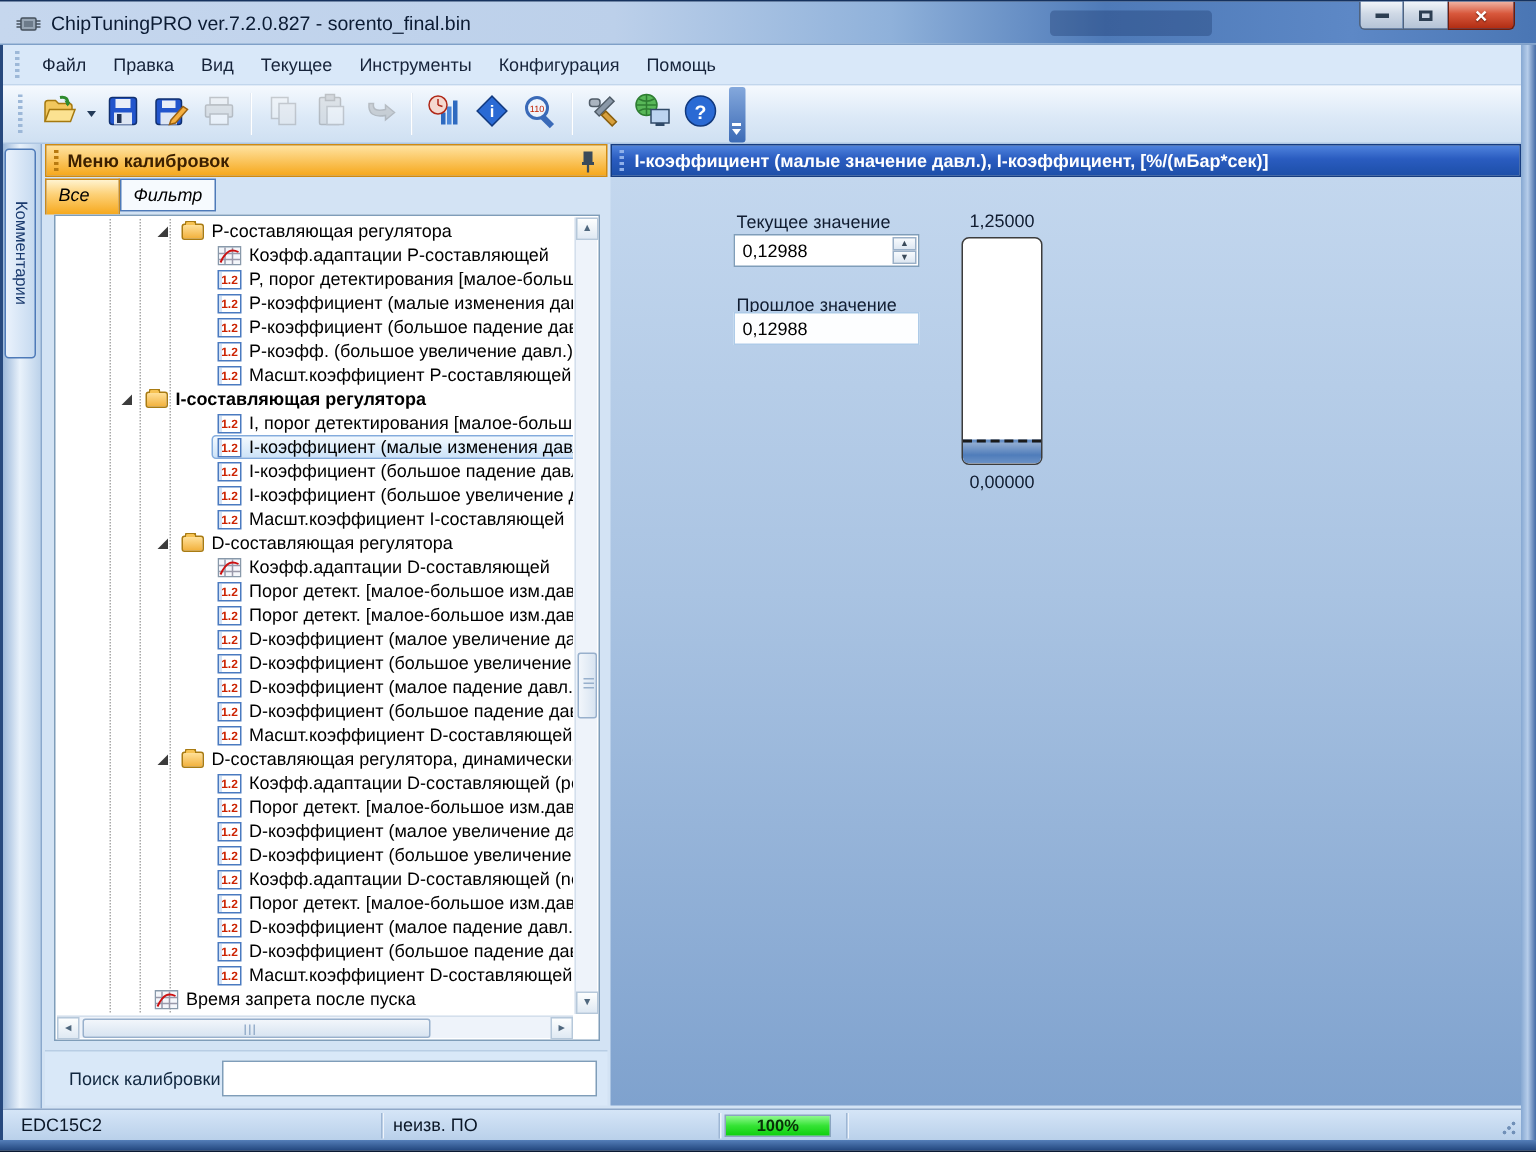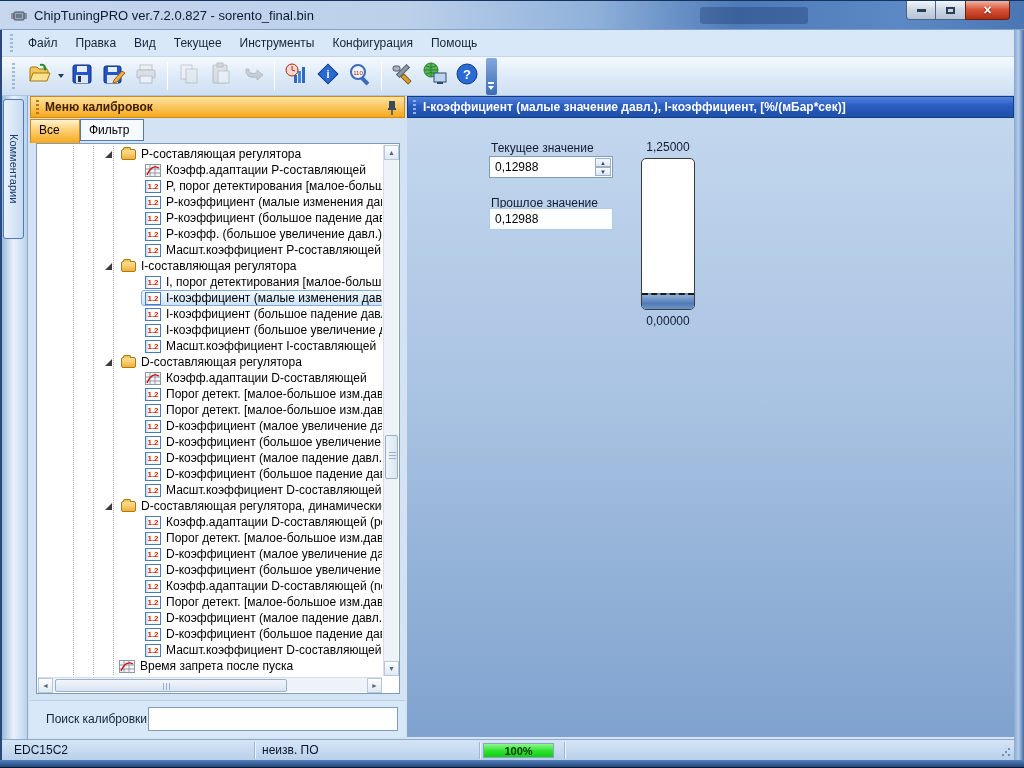--- a/index.html
+++ b/index.html
@@ -51,21 +51,21 @@
   .vtab span{writing-mode:vertical-rl;text-orientation:sideways;font-size:11px;color:#1a3a6e;}
 
   
   .left-panel{position:absolute;left:28px;top:0;width:375px;height:641px;}
   .lp-header{position:absolute;left:0;top:0;width:375px;height:22px;background:linear-gradient(#ffe3a2,#f6a81c);
     border:1px solid #d08a10;display:flex;align-items:center;text-align:center;}
   .lp-grip{width:3px;height:14px;margin:0 6px 0 5px;background:repeating-linear-gradient(180deg,#b87a10 0 2px,rgba(0,0,0,0) 2px 4px);}
   .lp-title{font-size:12px;font-weight:bold;color:#3c2000;}
   .pin{position:absolute;right:6px;top:3px;width:12px;height:16px;}
   .tabs{position:absolute;left:0;top:23px;height:24px;display:flex;}
-  .tab{font-size:12px;color:#000;padding:3px 18px 0 8px;height:24px;}
+  .tab{font-size:12px;color:#000;padding:3px 18px 0 8px;height:24px;font-style:italic;}
   .tab.active{background:linear-gradient(#fff3cf,#fdd27a 40%,#f6a81c);border:1px solid #c88a20;border-bottom:none;width:50px;}
   .tab.inactive{background:#f6fafe;border:1px solid #4e7ab8;height:22px;margin-top:0px;width:64px;}
   .treebox{position:absolute;left:6px;top:47px;width:364px;height:551px;background:#fff;border:1px solid #7f9db9;overflow:hidden;}
   .guide{position:absolute;top:2px;bottom:18px;border-left:1px dotted #a8a8a8;}
   .tree-rows{position:absolute;left:0;top:2px;right:17px;bottom:17px;overflow:hidden;}
   .tree-row{height:16px;display:flex;align-items:center;white-space:nowrap;overflow:hidden;font-size:12px;color:#000;}
   .exp{width:0;height:0;border-bottom:7px solid #3c3c3c;border-left:7px solid transparent;margin-right:5px;flex:none;}
   .ficon{width:15px;height:11px;background:linear-gradient(#ffe098,#f2b13c);border:1px solid #a97b12;border-radius:2px;position:relative;margin-right:5px;margin-top:1px;flex:none;}
   .ficon::before{content:'';position:absolute;top:-3px;left:1px;width:6px;height:2px;background:#f6c253;border:1px solid #a97b12;border-bottom:none;border-radius:2px 2px 0 0;}
   .vicon{width:16px;height:13px;background:#fff;border:1px solid #4a7ac0;box-shadow:inset 2px 0 0 #d4e2f4;color:#cc2200;
@@ -338,21 +338,21 @@
                 <span class="vicon">1.2</span>
                 <span class="tlabel">P-коэфф. (большое увеличение давл.)</span>
               </span>
             </div>
             <div class="tree-row" style="padding-left: 104px;">
               <span class="row-inner">
                 <span class="vicon">1.2</span>
                 <span class="tlabel">Масшт.коэффициент P-составляющей</span>
               </span>
             </div>
-            <div class="tree-row" style="padding-left: 68px;">
+            <div class="tree-row" style="padding-left: 44px; font-weight: bold;">
               <span class="exp"></span>
               <span class="row-inner">
                 <span class="ficon"></span>
                 <span class="tlabel">I-составляющая регулятора</span>
               </span>
             </div>
             <div class="tree-row" style="padding-left: 104px;">
               <span class="row-inner">
                 <span class="vicon">1.2</span>
                 <span class="tlabel">I, порог детектирования [малое-большое и</span>
@@ -498,21 +498,21 @@
                 <span class="vicon">1.2</span>
                 <span class="tlabel">D-коэффициент (большое падение давл. dy</span>
               </span>
             </div>
             <div class="tree-row" style="padding-left: 104px;">
               <span class="row-inner">
                 <span class="vicon">1.2</span>
                 <span class="tlabel">Масшт.коэффициент D-составляющей (dyn</span>
               </span>
             </div>
-            <div class="tree-row" style="padding-left: 78px;">
+            <div class="tree-row" style="padding-left: 62px;">
               <span class="row-inner">
                 <span class="micon"><svg viewBox="0 0 16 13">
                     <rect x="0.5" y="0.5" width="15" height="12" fill="#f4f6fa" stroke="#8899aa"></rect>
                     <line x1="5" y1="1" x2="5" y2="12" stroke="#99a"></line>
                     <line x1="10" y1="1" x2="10" y2="12" stroke="#99a"></line>
                     <line x1="1" y1="5" x2="15" y2="5" stroke="#99a"></line>
                     <line x1="1" y1="9" x2="15" y2="9" stroke="#99a"></line>
                     <path d="M2 11C6 2 10 2 14 4" stroke="#cc1111" fill="none" stroke-width="1.3"></path>
                   </svg></span>
                 <span class="tlabel">Время запрета после пуска</span>

